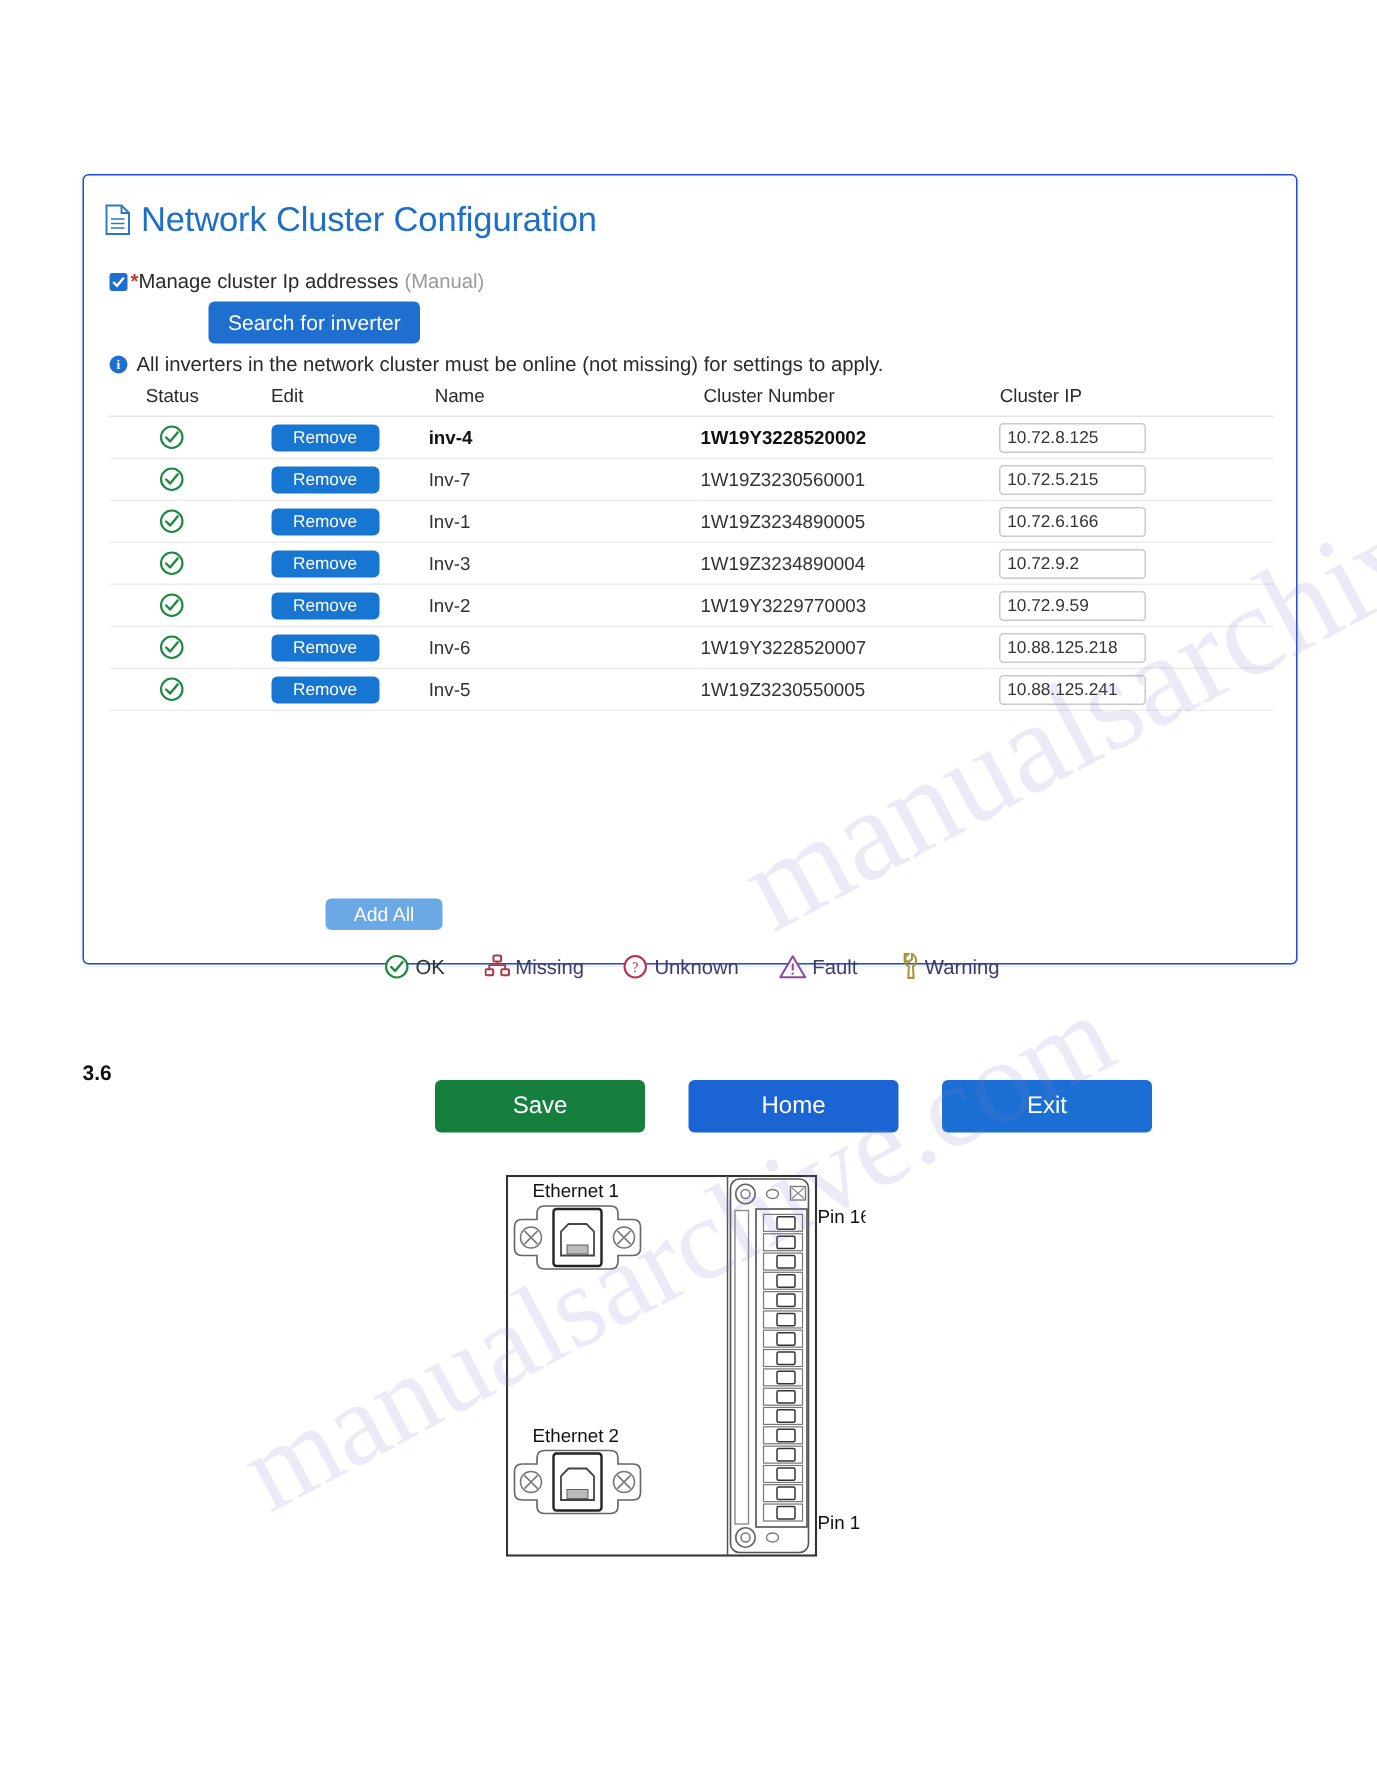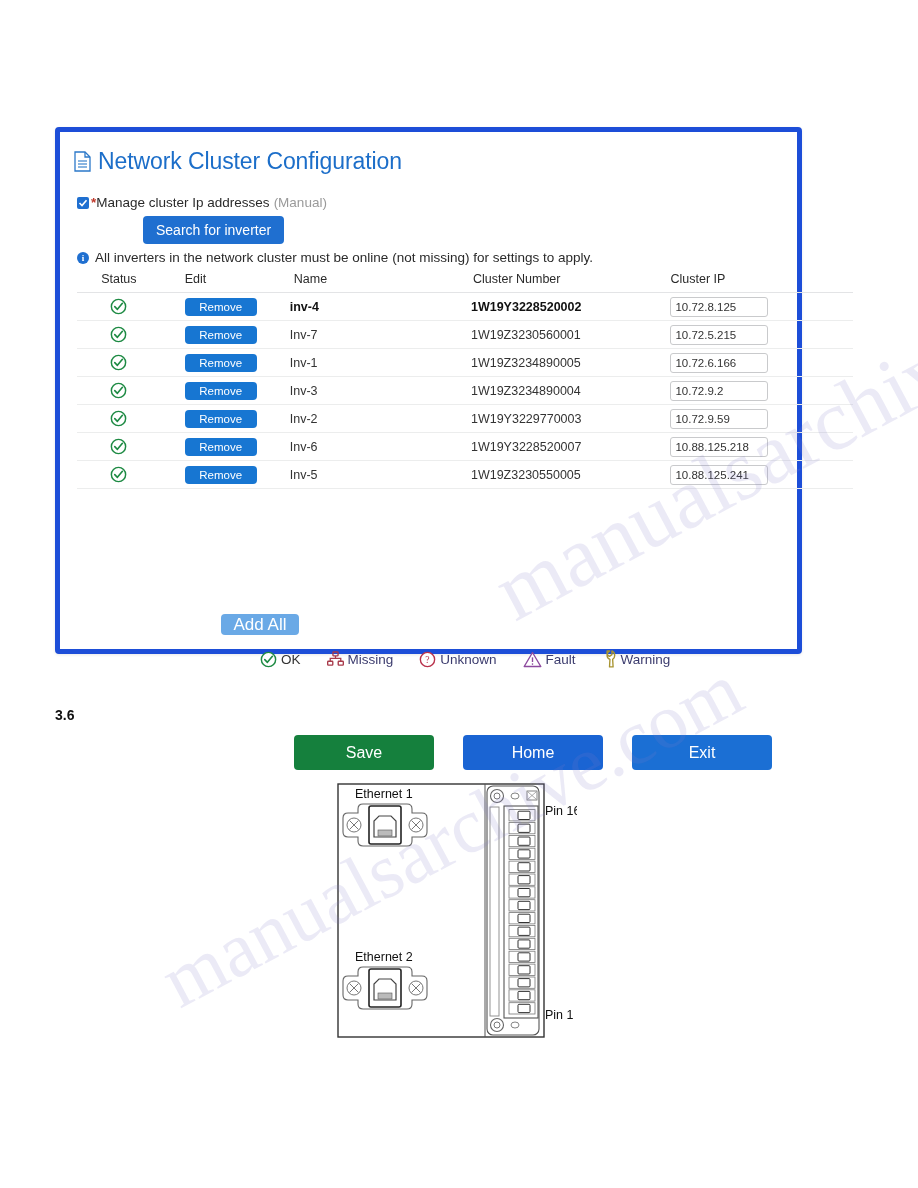--- a/index.html
+++ b/index.html
@@ -32,25 +32,25 @@
     white-space: nowrap;
     font-weight: 400;
   }
   .wm-a { left: 460px; top: 380px; font-size: 86px; transform: rotate(-28deg); }
   .wm-b { left: 130px; top: 790px; font-size: 78px; transform: rotate(-28deg); }
 
   
   .card {
     position: absolute;
     left: 55px;
-    top: 127px;
-    width: 747px;
+    top: 116px;
+    width: 810px;
     height: 527px;
     background: #ffffff;
-    border: 5px solid #1d4ed8;
+    border: 1px solid #1d4ed8;
     border-radius: 4px;
     box-shadow: 0 1px 3px rgba(0,0,0,0.09);
     box-sizing: border-box;
     z-index: 2;
   }
 
   .page-title {
     position: absolute;
     left: 14px;
     top: 16px;
@@ -198,21 +198,21 @@
   .ip-wide { width: 88px; }
 
   .addall-btn {
     position: absolute;
     left: 161px;
     top: 482px;
     background: #6aa9e6;
     color: #ffffff;
     border: none;
     border-radius: 4px;
-    font-size: 17px;
+    font-size: 13px;
     font-family: "Liberation Sans", sans-serif;
     width: 78px;
     height: 21px;
     line-height: 21px;
     cursor: pointer;
     padding: 0;
   }
 
   
   .legend {

